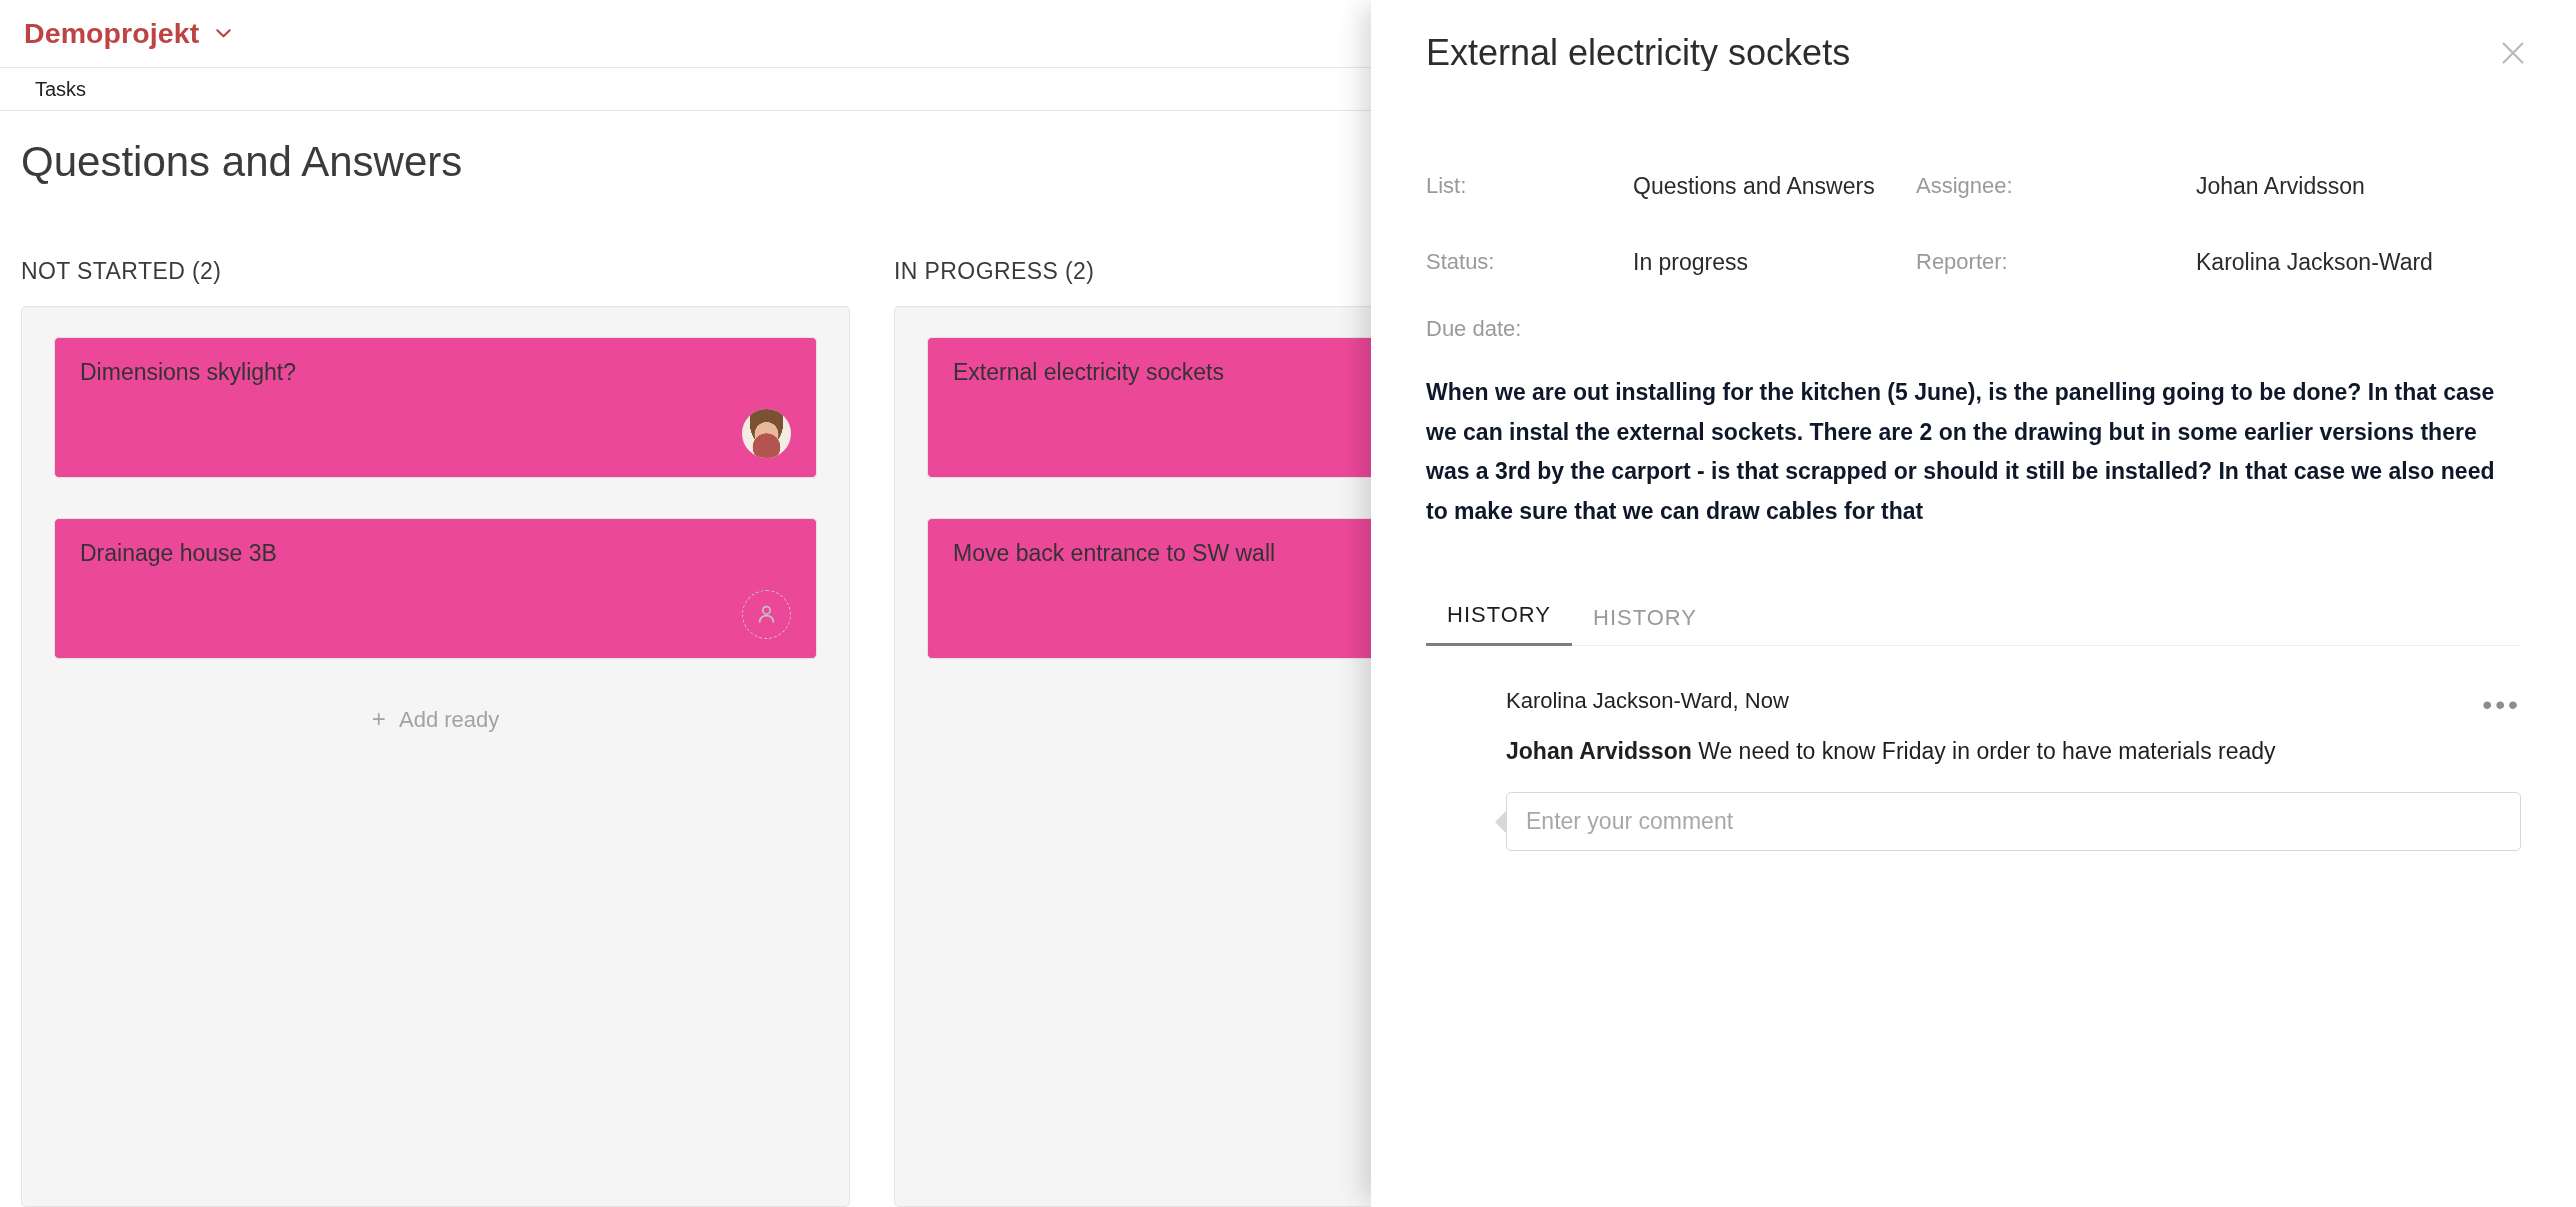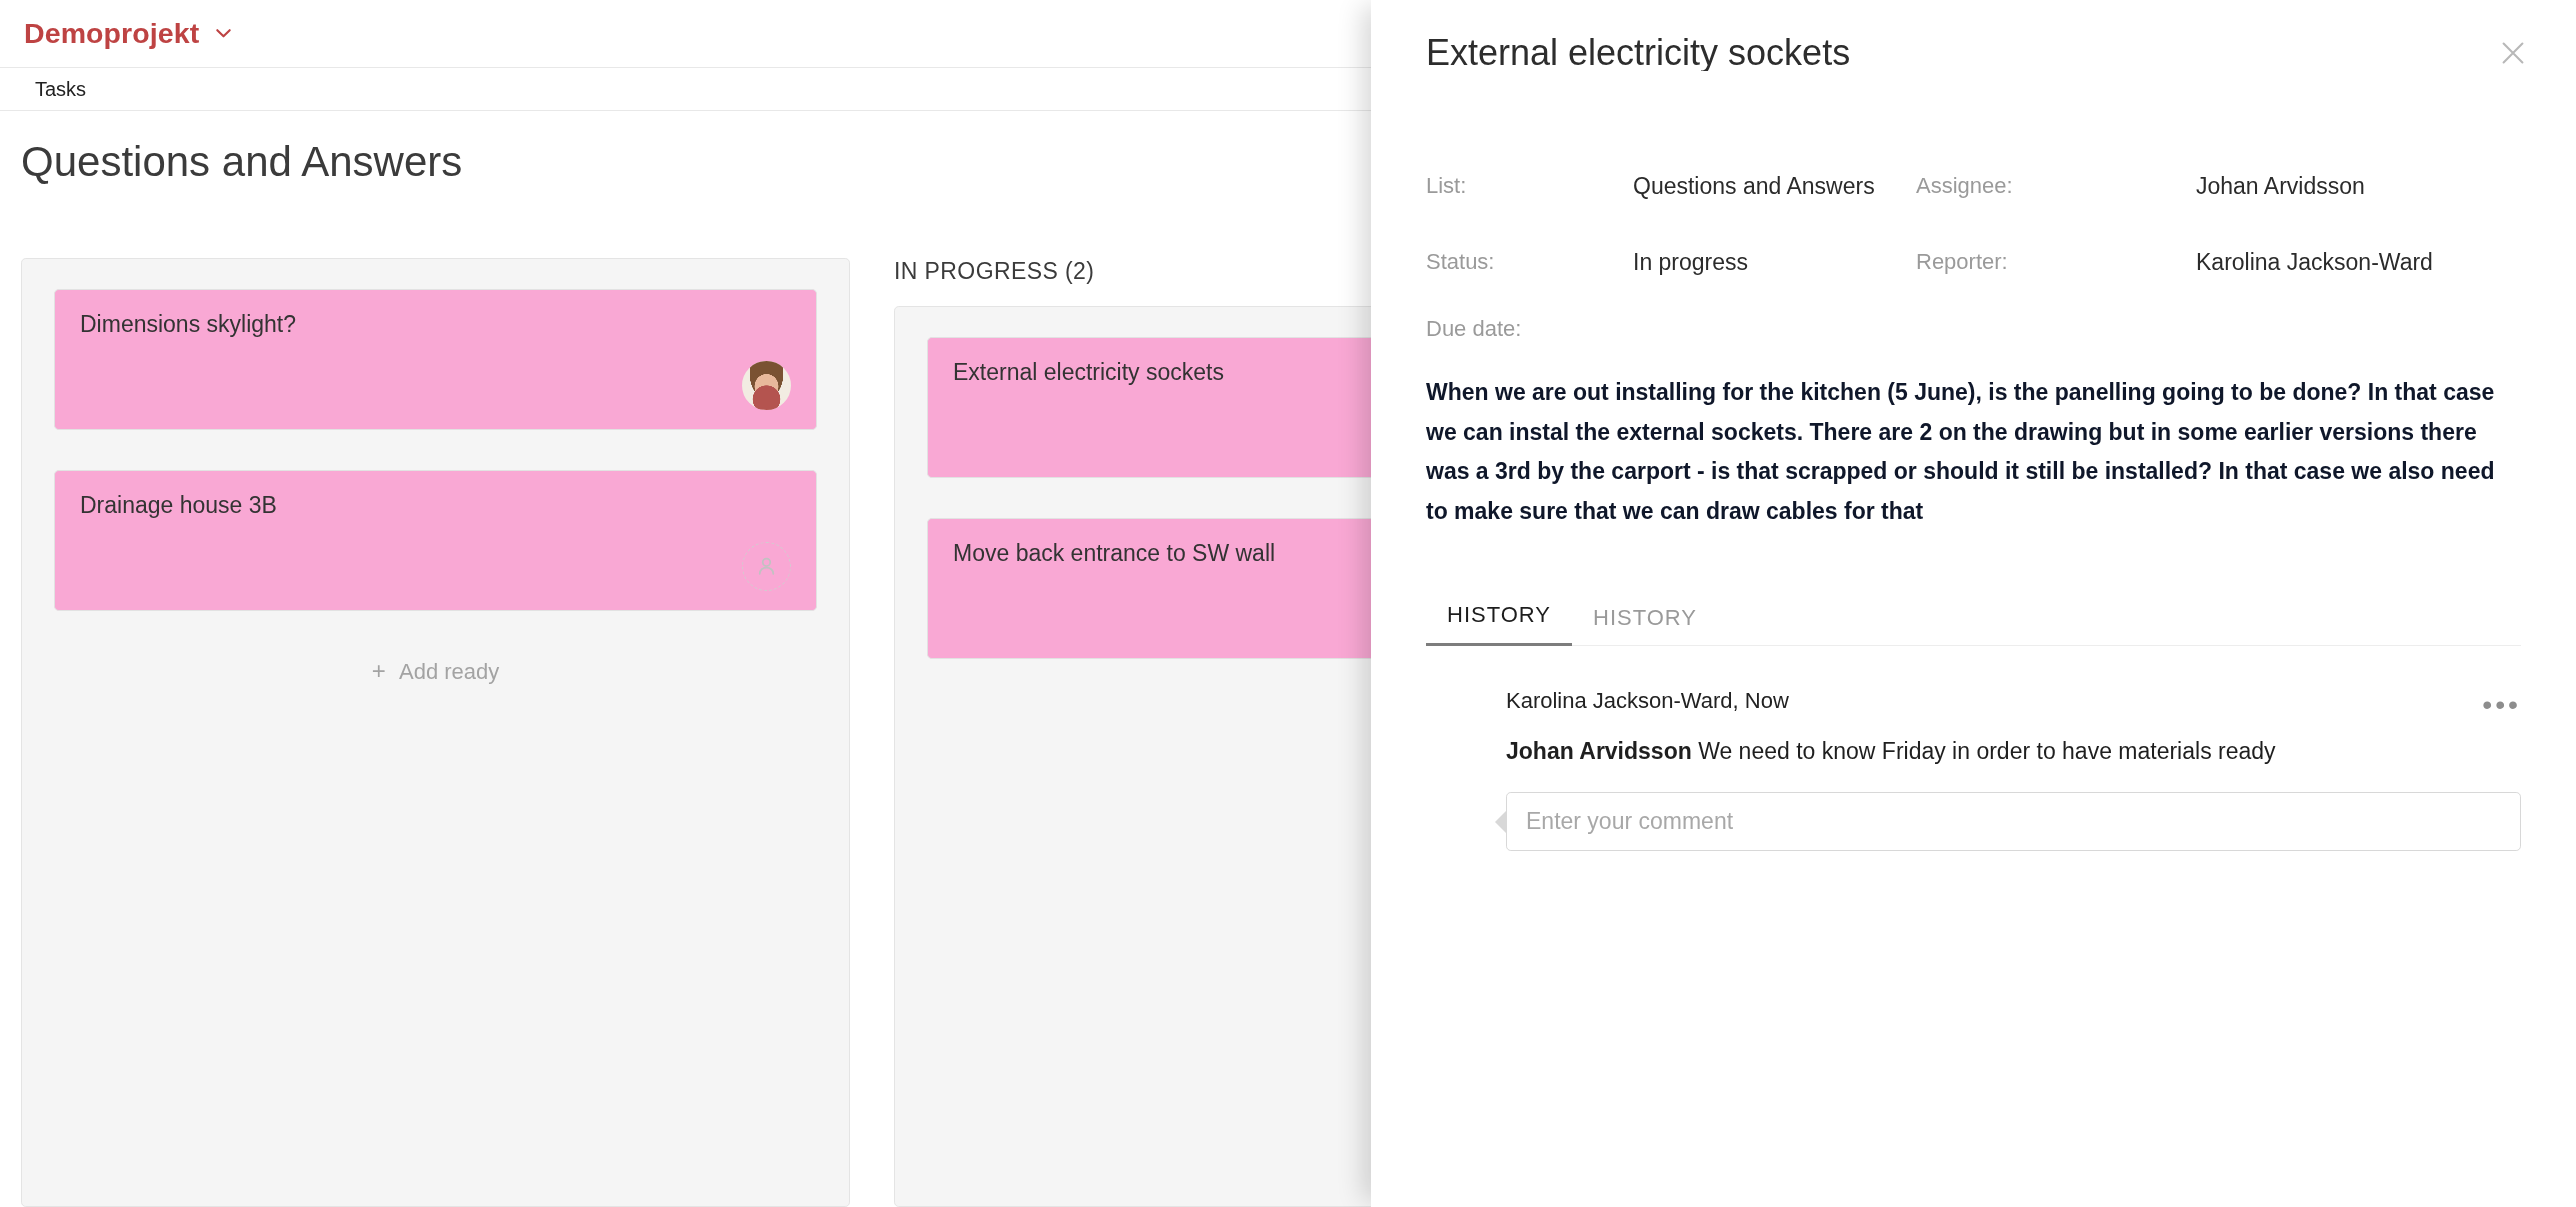--- a/index.html
+++ b/index.html
@@ -116,21 +116,21 @@
   }
   .col-body {
     background: #f5f5f5;
     border: 1px solid #e4e4e4;
     border-radius: 4.8px;
     flex: 1 1 auto;
     padding: 30px 32px 0 32px;
     box-sizing: border-box;
   }
   .task-card {
-    background: #f9a8d4;
+    background: #ec4899;
     border: 1px solid #e2e2e2;
     border-radius: 4.8px;
     height: 141px;
     box-sizing: border-box;
     padding: 21px 25px 0 25px;
     margin-bottom: 40px;
     position: relative;
     cursor: pointer;
   }
   .task-title {
@@ -409,20 +409,21 @@
   <div class="tabs-strip">
     <span class="strip-tab">Tasks</span>
   </div>
 
   <div class="board">
     <div class="board-title">Questions and Answers</div>
 
     <div class="columns">
 
       <div class="column">
+        <div class="col-head">NOT STARTED (2)</div>
         <div class="col-body">
 
           <div class="task-card">
             <div class="task-title">Dimensions skylight?</div>
             <div class="card-avatar">
               <div class="av-photo-woman"></div>
             </div>
           </div>
 
           <div class="task-card">

